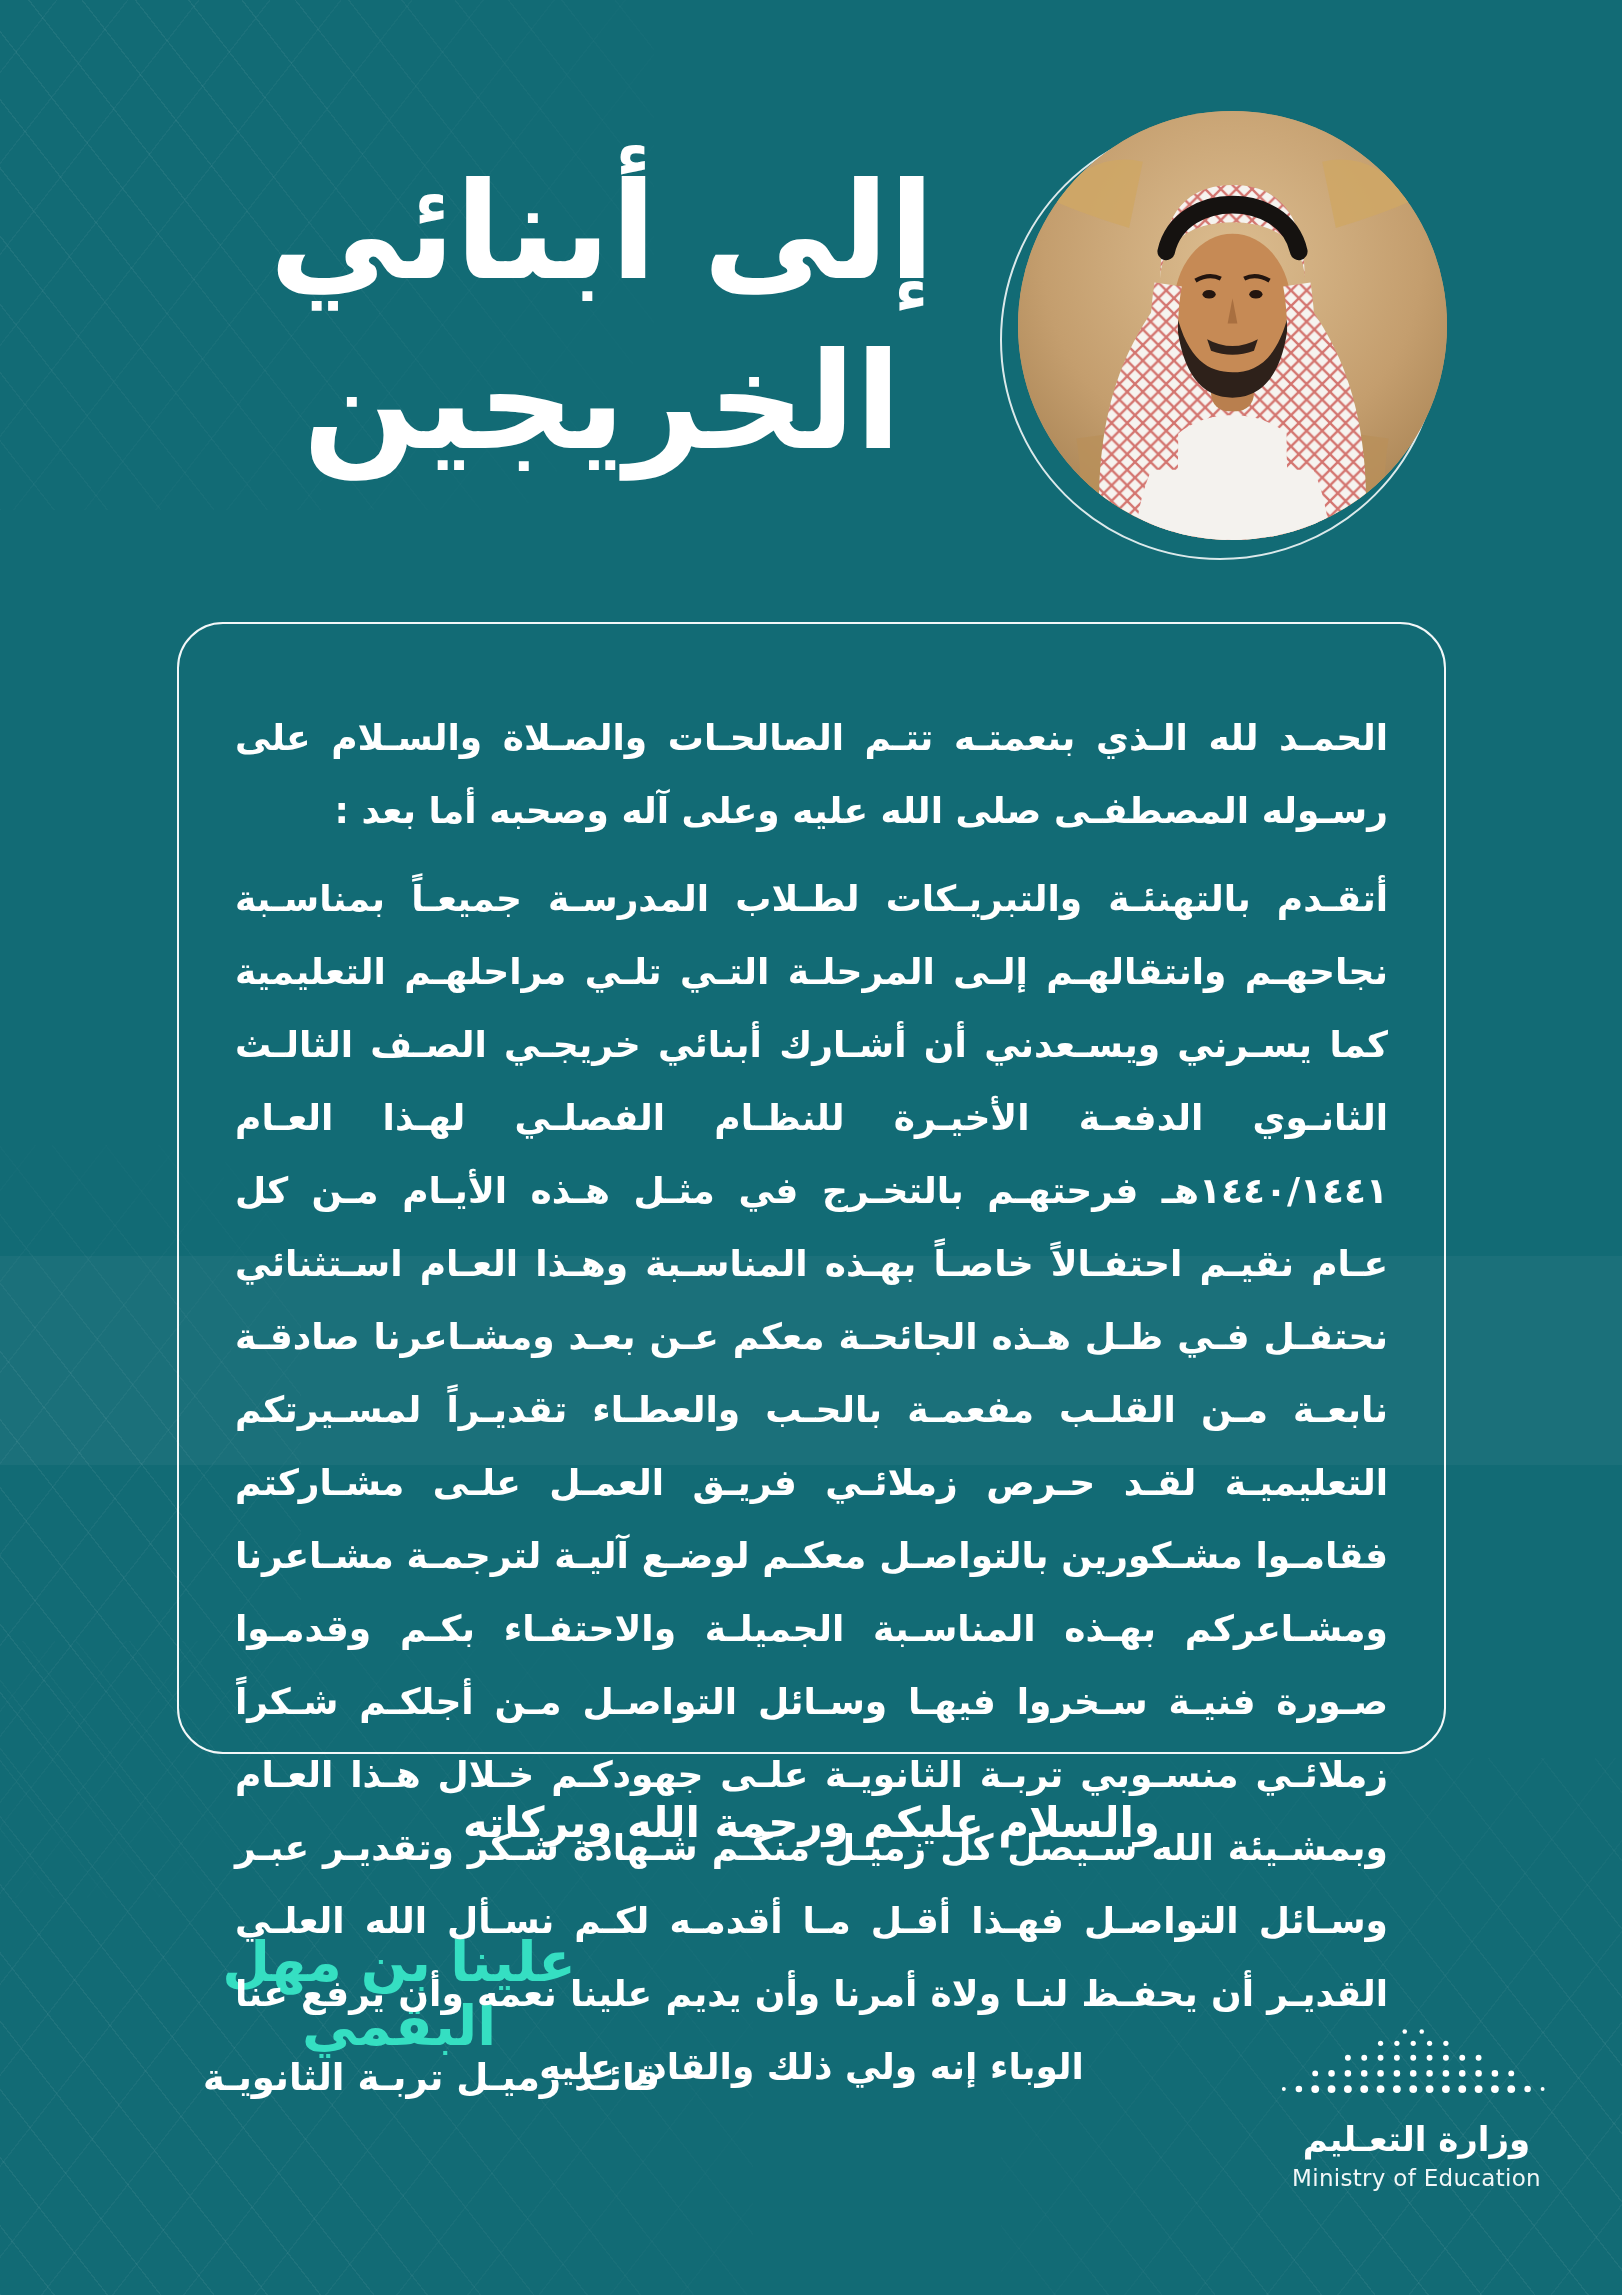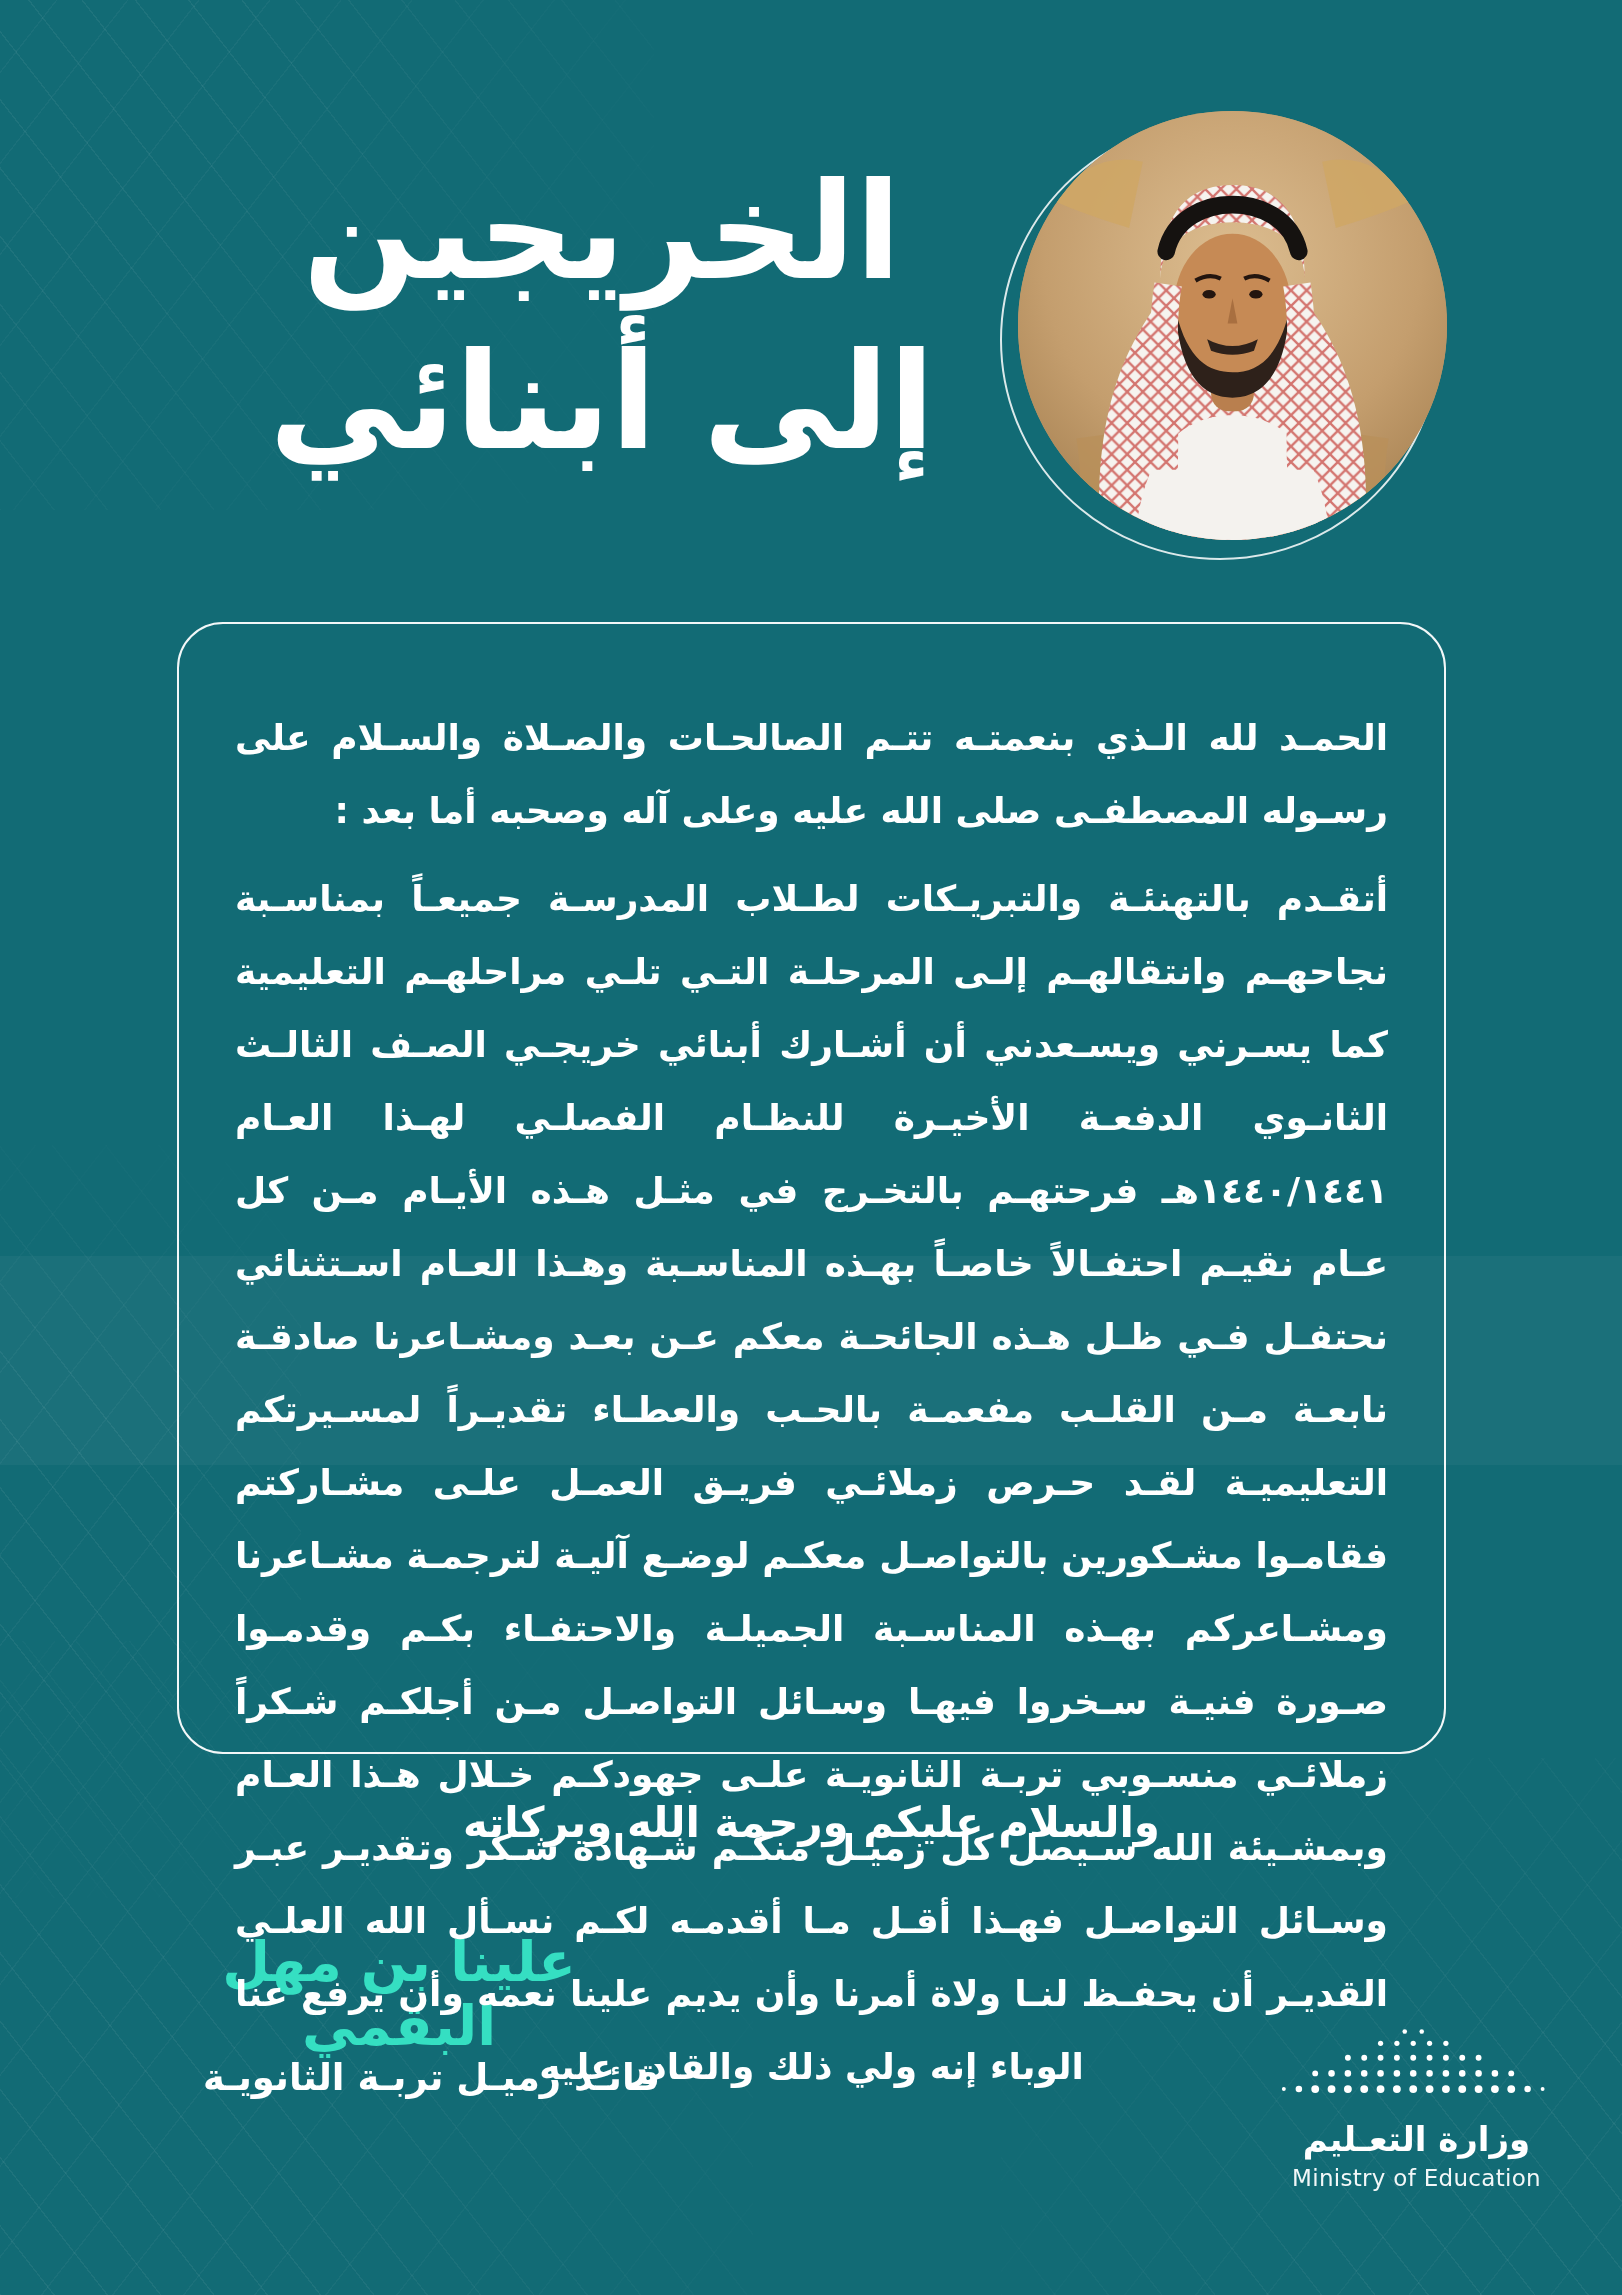--- a/index.html
+++ b/index.html
@@ -128,22 +128,22 @@
 
 <div class="page">
 
   <div class="mesh mesh-tl"></div>
   <div class="mesh mesh-lm"></div>
   <div class="mesh mesh-bl"></div>
   <div class="mesh mesh-br"></div>
   <div class="light-band"></div>
 
   <h1 class="title-block" style="margin:0;">
+    <span class="title-line">إلى أبنائي</span>
     <span class="title-line">الخريجين</span>
-    <span class="title-line">إلى أبنائي</span>
   </h1>
 
   <div class="photo-ring"></div>
   <div class="photo-circle">
     <svg viewBox="0 0 220 220" preserveAspectRatio="xMidYMid slice">
       <defs>
         <pattern id="shemagh" width="8" height="8" patternUnits="userSpaceOnUse">
           <rect width="8" height="8" fill="#f6f3ef"></rect>
           <path d="M0 0L8 8M8 0L0 8" stroke="#c84a44" stroke-width="1.2" opacity="0.75"></path>
         </pattern>

